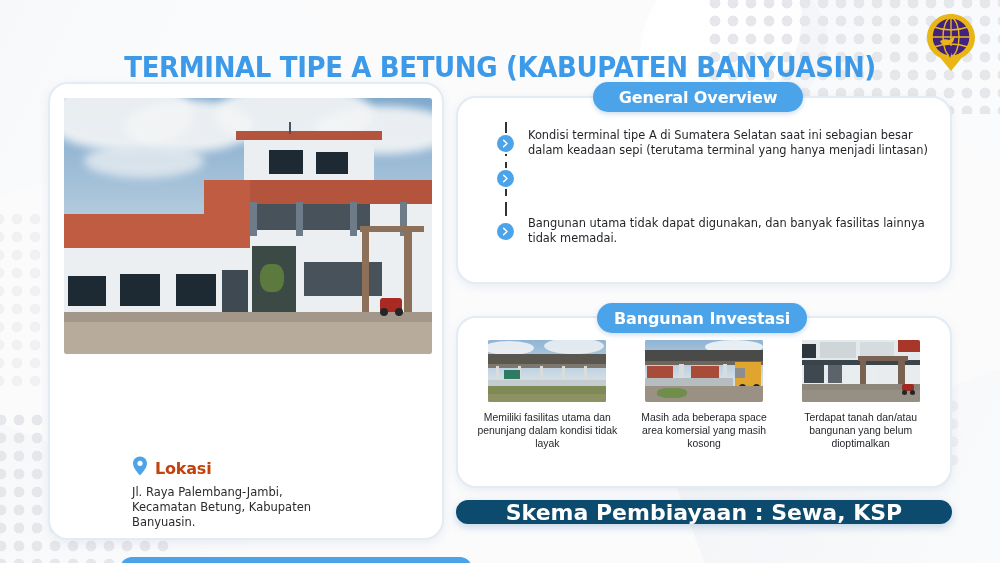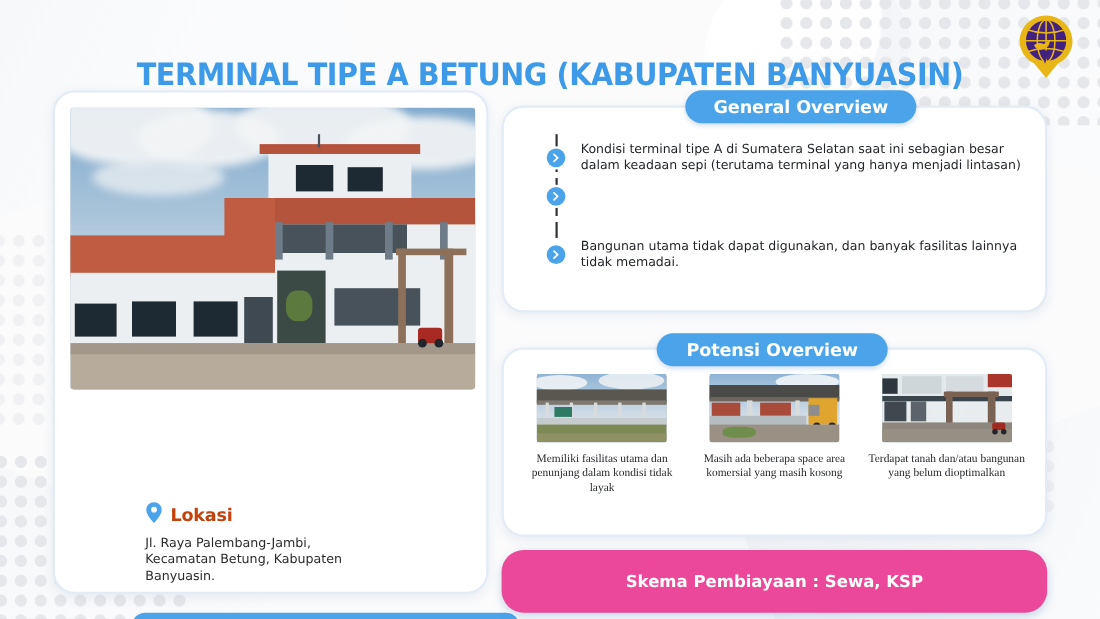--- a/index.html
+++ b/index.html
@@ -115,21 +115,21 @@
 
   
   .pill {
     position:absolute; height:30px; background:#4ba4ea;
     border-radius: 16px; display:flex; align-items:center; justify-content:center;
     color:#fff; font-weight:bold; font-size:16px;
     font-family:"DejaVu Sans", sans-serif; letter-spacing:-.1px;
     box-shadow: 0 2px 5px rgba(60,120,180,.25);
     z-index: 5;
   }
-  #pill-overview { left: 623px; top: 82px; width: 210px; }
+  #pill-overview { left: 593px; top: 82px; width: 210px; }
   #pill-potensi  { left: 597px; top: 303px; width: 210px; }
 
   
   #overview-card { left: 456px; top: 96px; width: 496px; height: 188px; }
   #ov-list { position:absolute; left: 20px; top: 16px; right: 14px; }
   .ov-row { position:relative; display:flex; align-items:flex-start; min-height: 26px; }
   .ov-rail {
     position:absolute; left: 27px; top: 8px; bottom: 6px; width: 2px;
     background: repeating-linear-gradient(to bottom,#2f3337 0px,#2f3337 14px, transparent 14px, transparent 20px);
   }
@@ -152,45 +152,45 @@
     position:absolute; left: 18px; top: 22px; right: 18px;
     display:flex; gap: 14px;
   }
   .pot-item { flex:1; display:flex; flex-direction:column; align-items:center; }
   .pot-thumb {
     width:118px; height: 62px; border-radius:2px; overflow:hidden; position:relative;
     background:#9fb3c4;
   }
   .pot-cap {
     margin-top: 9px; text-align:center; font-size: 10.4px; line-height: 13px;
-    color:#1f2226; font-family:Liberation Serif, serif;
+    color:#1f2226; font-family:Liberation Sans, sans-serif;
   }
 
   
   .t2-sky{inset:0;background:linear-gradient(180deg,#8fb4d4,#cfdce6 60%,#d7dfe4);}
   .t2-roof{background:#4a4a48;}
   .t2-red{background:#a84b38;}
   .t2-truck{background:#e0a52e;}
   .t2-ground{background:#9a9184;}
   .t2-col{background:#d9dcdd;}
   .t2-green{background:#6f8e4c;}
   
   .t3-sky{inset:0;background:#cfd8de;}
   .t3-wall{background:#e8ecee;}
   .t3-dark{background:#2d363d;}
   .t3-beam{background:#7a6253;}
   .t3-ground{background:#8d867c;}
   .t3-red{background:#a8362a;}
 
   
   #skema {
-    position:absolute; left: 456px; top: 500px; width: 496px; height: 57px;
-    background:#ec4899; border-radius: 20px;
+    position:absolute; left: 456px; top: 500px; width: 496px; height: 24px;
+    background:#0c4a6e; border-radius: 20px;
     display:flex; align-items:center; justify-content:center;
-    color:#fff; font-size:15px; font-weight:bold;
+    color:#fff; font-size:22px; font-weight:bold;
     font-family:"DejaVu Sans", sans-serif;
     box-shadow: 0 3px 9px rgba(60,120,180,.28);
   }
 </style>
 </head>
 <body>
 
 <div id="stage">
 
   <div class="bg-layer">
@@ -339,21 +339,21 @@
         <span class="ov-bullet" style="margin-top:7px;">
           <svg width="9" height="9" viewBox="0 0 9 9">
               <path d="M2.6 1.3 L6 4.5 L2.6 7.7" fill="none" stroke="#fff" stroke-width="1.5" stroke-linecap="round" stroke-linejoin="round"></path>
             </svg>
         </span>
         <span class="ov-text">Bangunan utama tidak dapat digunakan, dan banyak fasilitas lainnya tidak memadai.</span>
       </div>
     </div>
   </div>
 
-  <div id="pill-potensi" class="pill">Potensi Overview</div>
+  <div id="pill-potensi" class="pill">Bangunan Investasi</div>
   <div id="potensi-card" class="card">
     <div id="potensi-grid">
 
       <div class="pot-item">
         <div class="pot-thumb">
           <div class="ph t2-sky"></div>
           <div class="ph" style="left:-4px;top:1px;width:50px;height:14px;background:#eef2f5;border-radius:50%;opacity:.9;"></div>
           <div class="ph" style="left:56px;top:-2px;width:60px;height:16px;background:#eef2f5;border-radius:50%;opacity:.85;"></div>
           <div class="ph t2-roof" style="left:-2px;top:14px;width:122px;height:12px;background:#5a5650;"></div>
           <div class="ph" style="left:-2px;top:24px;width:122px;height:4px;background:#7d776e;"></div>

